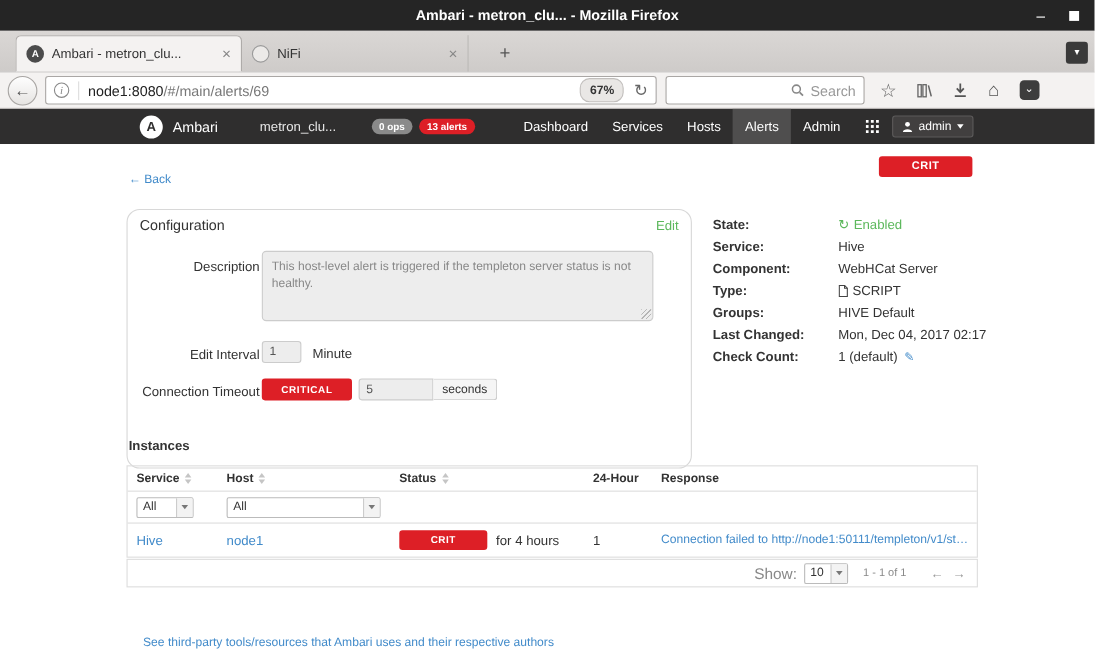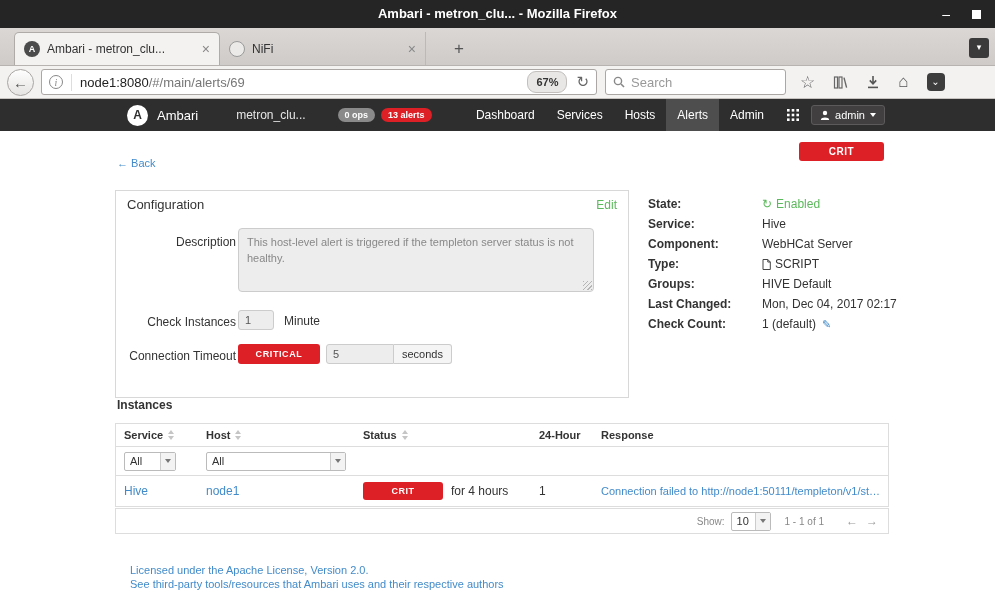--- a/index.html
+++ b/index.html
@@ -31,21 +31,21 @@
   .toolbar{ position:absolute; left:0; top:66px; width:995px; height:33px; background:#f4f2f1; border-bottom:1px solid #c6c3c1; display:flex; align-items:center; }
   .back-btn{ width:27px; height:27px; border-radius:50%; border:1px solid #a8a5a3; background:linear-gradient(#fefefe,#e6e4e2); margin-left:7px; display:flex; align-items:center; justify-content:center; color:#555; font-size:15px; flex:none; }
   .urlbar{ width:556px; height:26px; margin-left:7px; background:#fff; border:1px solid #aaa7a5; border-radius:3px; display:flex; align-items:center; padding:0 7px; }
   .info-icon{ width:14px; height:14px; border-radius:50%; border:1px solid #888; color:#888; font-size:10px; font-style:italic; font-family:"Liberation Serif", serif; display:flex; align-items:center; justify-content:center; flex:none; }
   .url-sep{ width:1px; height:17px; background:#ddd; margin:0 8px; }
   .url-text{ font-size:13px; color:#222; white-space:nowrap; }
   .url-path{ color:#777; }
   .url-spacer{ flex:1; }
   .zoom-badge{ font-size:11px; font-weight:bold; color:#333; background:#e9e7e5; border:1px solid #c2bfbd; border-radius:9px; padding:4px 8px; }
   .reload-icon{ color:#666; font-size:15px; margin-left:9px; }
-  .searchbar{ width:181px; height:26px; margin-left:8px; background:#fff; border:1px solid #aaa7a5; border-radius:3px; display:flex; align-items:center; padding:0 7px; gap:6px; }
+  .searchbar{ width:181px; height:26px; margin-left:8px; background:#fff; border:1px solid #aaa7a5; border-radius:3px; display:flex; align-items:center; padding:0 7px; gap:6px;justify-content:flex-end; }
   .search-placeholder{ color:#999; font-size:13px; }
   .tool-icons{ display:flex; align-items:center; margin-left:14px; gap:18px; }
   .star-icon{ color:#666; font-size:17px; }
   .home-icon{ color:#555; font-size:17px; }
   .pocket-icon{ width:18px; height:18px; border-radius:4px; background:#3d3d3d; color:#fff; display:flex; align-items:center; justify-content:center; font-size:10px; line-height:1; }
 
   
   .ambaribar{ position:absolute; left:0; top:99px; width:995px; height:32px; background:#2f2e2e; display:flex; align-items:center; padding:0 110px 0 127px; }
   .ambari-logo{ width:21px; height:21px; border-radius:50%; background:#fff; color:#2f2e2e; font-weight:bold; font-size:12px; display:flex; align-items:center; justify-content:center; flex:none; }
   .brand{ color:#fff; font-size:13px; margin-left:9px; }
@@ -60,21 +60,21 @@
   .admin-btn{ height:20px; background:#413f3f; border:1px solid #5c5a5a; border-radius:3px; display:flex; align-items:center; gap:5px; padding:0 8px; color:#fff; font-size:11px; }
   .caret-w{ width:0; height:0; border-left:3px solid transparent; border-right:3px solid transparent; border-top:4px solid #fff; }
 
   
   .content{ position:absolute; left:0; top:131px; width:995px; height:461px; background:#fff; }
   .page-title{ position:absolute; left:117px; top:8px; font-size:15px; font-weight:bold; color:#333; }
   .title-pencil{ color:var(--green); font-size:12px; margin-left:6px; font-weight:normal; }
   .back-link{ position:absolute; left:117px; top:26px; font-size:11px; color:var(--link); }
   .crit-top-btn{ position:absolute; left:799px; top:11px; width:85px; height:19px; background:var(--red); border-radius:3px; color:#fff; font-size:10px; font-weight:bold; letter-spacing:.5px; text-align:center; line-height:19px; }
 
-  .config-panel{ position:absolute; left:115px; top:59px; width:514px; height:208px; border:1px solid #d8d8d8; border-radius:0; }
+  .config-panel{ position:absolute; left:115px; top:59px; width:514px; height:236px; border:1px solid #d8d8d8; border-radius:12px; }
   .panel-head{ height:27px; display:flex; align-items:center; padding:0 11px; }
   .panel-title{ font-size:13px; color:#333; }
   .edit-link{ margin-left:auto; font-size:12px; color:var(--green); }
   .form-label{ position:absolute; font-size:12px; color:#333; text-align:right; width:112px; left:8px; }
   .lbl-desc{ top:44px; }
   .desc-box{ position:absolute; left:122px; top:37px; width:356px; height:64px; background:#ededed; border:1px solid #ccc; border-radius:4px; padding:6px 8px; font-size:11px; color:#888; line-height:1.45; }
   .desc-box::after{ content:""; position:absolute; right:1px; bottom:1px; width:9px; height:9px; background:repeating-linear-gradient(135deg,#b5b5b5 0 1px,transparent 1px 3px); }
   .lbl-interval{ top:124px; }
   .interval-input{ position:absolute; left:122px; top:119px; width:36px; height:20px; background:#ededed; border:1px solid #ccc; border-radius:3px; font-size:11px; color:#555; padding-left:6px; line-height:18px; }
   .interval-unit{ position:absolute; left:168px; top:123px; font-size:12px; color:#333; }
@@ -112,21 +112,21 @@
   .finput{ width:106px; height:19px; border:1px solid #ccc; border-radius:2px; font-size:11px; padding:0 5px; color:#333; background:#fff; outline:none; }
   .finput::placeholder{ color:#bbb; }
   .trow{ display:flex; align-items:center; height:30px; }
   .link{ color:var(--link); font-size:12px; text-decoration:none; }
   .crit-badge{ width:80px; height:18px; background:var(--red); border-radius:3px; color:#fff; font-size:9px; font-weight:bold; letter-spacing:.5px; text-align:center; line-height:18px; flex:none; }
   .duration{ font-size:12px; color:#333; margin-left:8px; }
   .cell-24{ font-size:12px; color:#333; }
   .response-link{ font-size:11px; color:var(--link); white-space:nowrap; overflow:hidden; text-overflow:ellipsis; display:block; padding-right:6px; text-decoration:none; }
 
   .pager{ position:absolute; left:115px; top:377px; width:774px; height:26px; border:1px solid #ddd; display:flex; align-items:center; justify-content:flex-end; padding-right:10px; }
-  .pager-label{ font-size:10px; color:#888; margin-right:6px; }
+  .pager-label{ font-size:14px; color:#888; margin-right:6px; }
   .pager-range{ font-size:10px; color:#888; margin:0 14px; }
   .pager-arrow{ color:#999; font-size:12px; margin-left:8px; }
 
   .footer-link{ position:absolute; left:130px; font-size:11px; color:var(--link); }
   .fl1{ top:433px; } .fl2{ top:447px; }
 </style>
 </head>
 <body>
 
 <div class="titlebar">
@@ -234,21 +234,21 @@
   </div>
   <div class="crit-top-btn">CRIT</div>
 
   <div class="config-panel">
     <div class="panel-head">
       <span class="panel-title">Configuration</span>
       <span class="edit-link">Edit</span>
     </div>
     <span class="form-label lbl-desc">Description</span>
     <div class="desc-box">This host-level alert is triggered if the templeton server status is not healthy.</div>
-    <span class="form-label lbl-interval">Check Instances</span>
+    <span class="form-label lbl-interval">Edit Interval</span>
     <div class="interval-input">1</div>
     <span class="interval-unit">Minute</span>
     <span class="form-label lbl-timeout">Connection Timeout</span>
     <div class="critical-btn">CRITICAL</div>
     <div class="timeout-group">
       <div class="timeout-input">5</div>
       <div class="timeout-addon">seconds</div>
     </div>
   </div>
 
@@ -368,16 +368,15 @@
       <span class="val">10</span>
       <span class="caretbox">
           <span class="caret-g"></span>
         </span>
     </div>
     <span class="pager-range">1 - 1 of 1</span>
     <span class="pager-arrow">←</span>
     <span class="pager-arrow">→</span>
   </div>
 
-  <a class="footer-link fl1">Licensed under the Apache License, Version 2.0.</a>
   <a class="footer-link fl2">See third-party tools/resources that Ambari uses and their respective authors</a>
 
 </div>
 
 </body></html>

